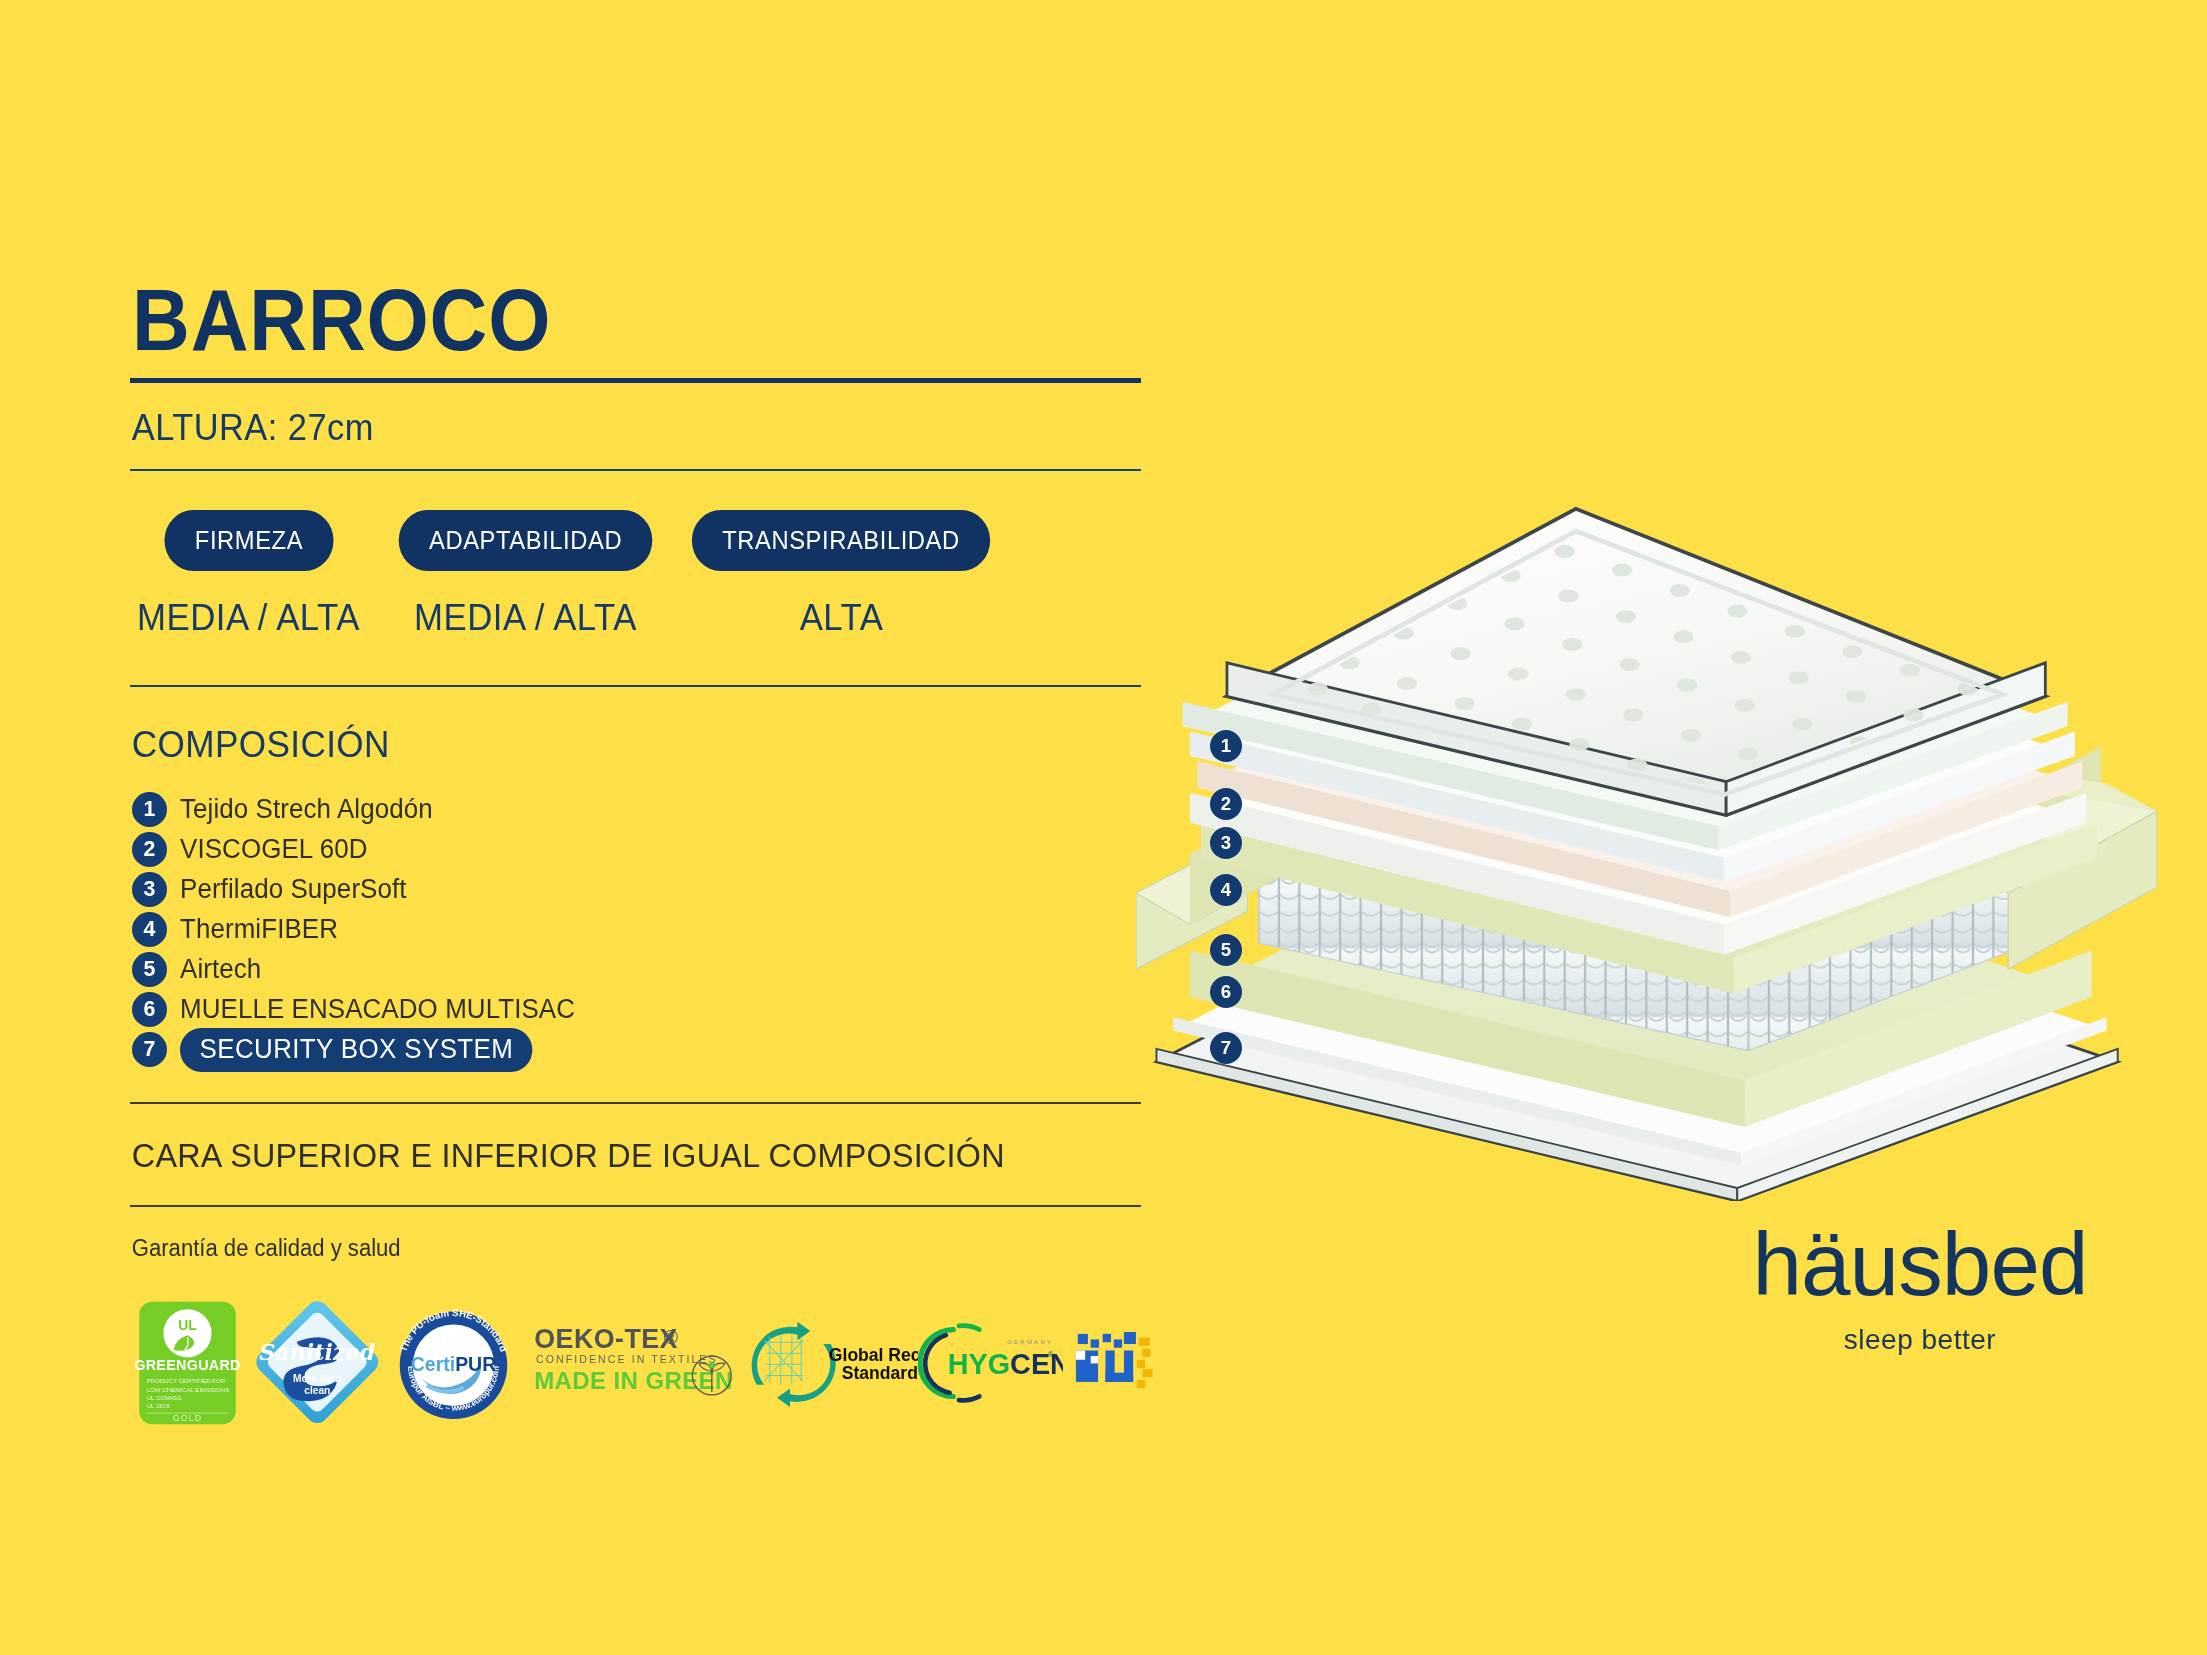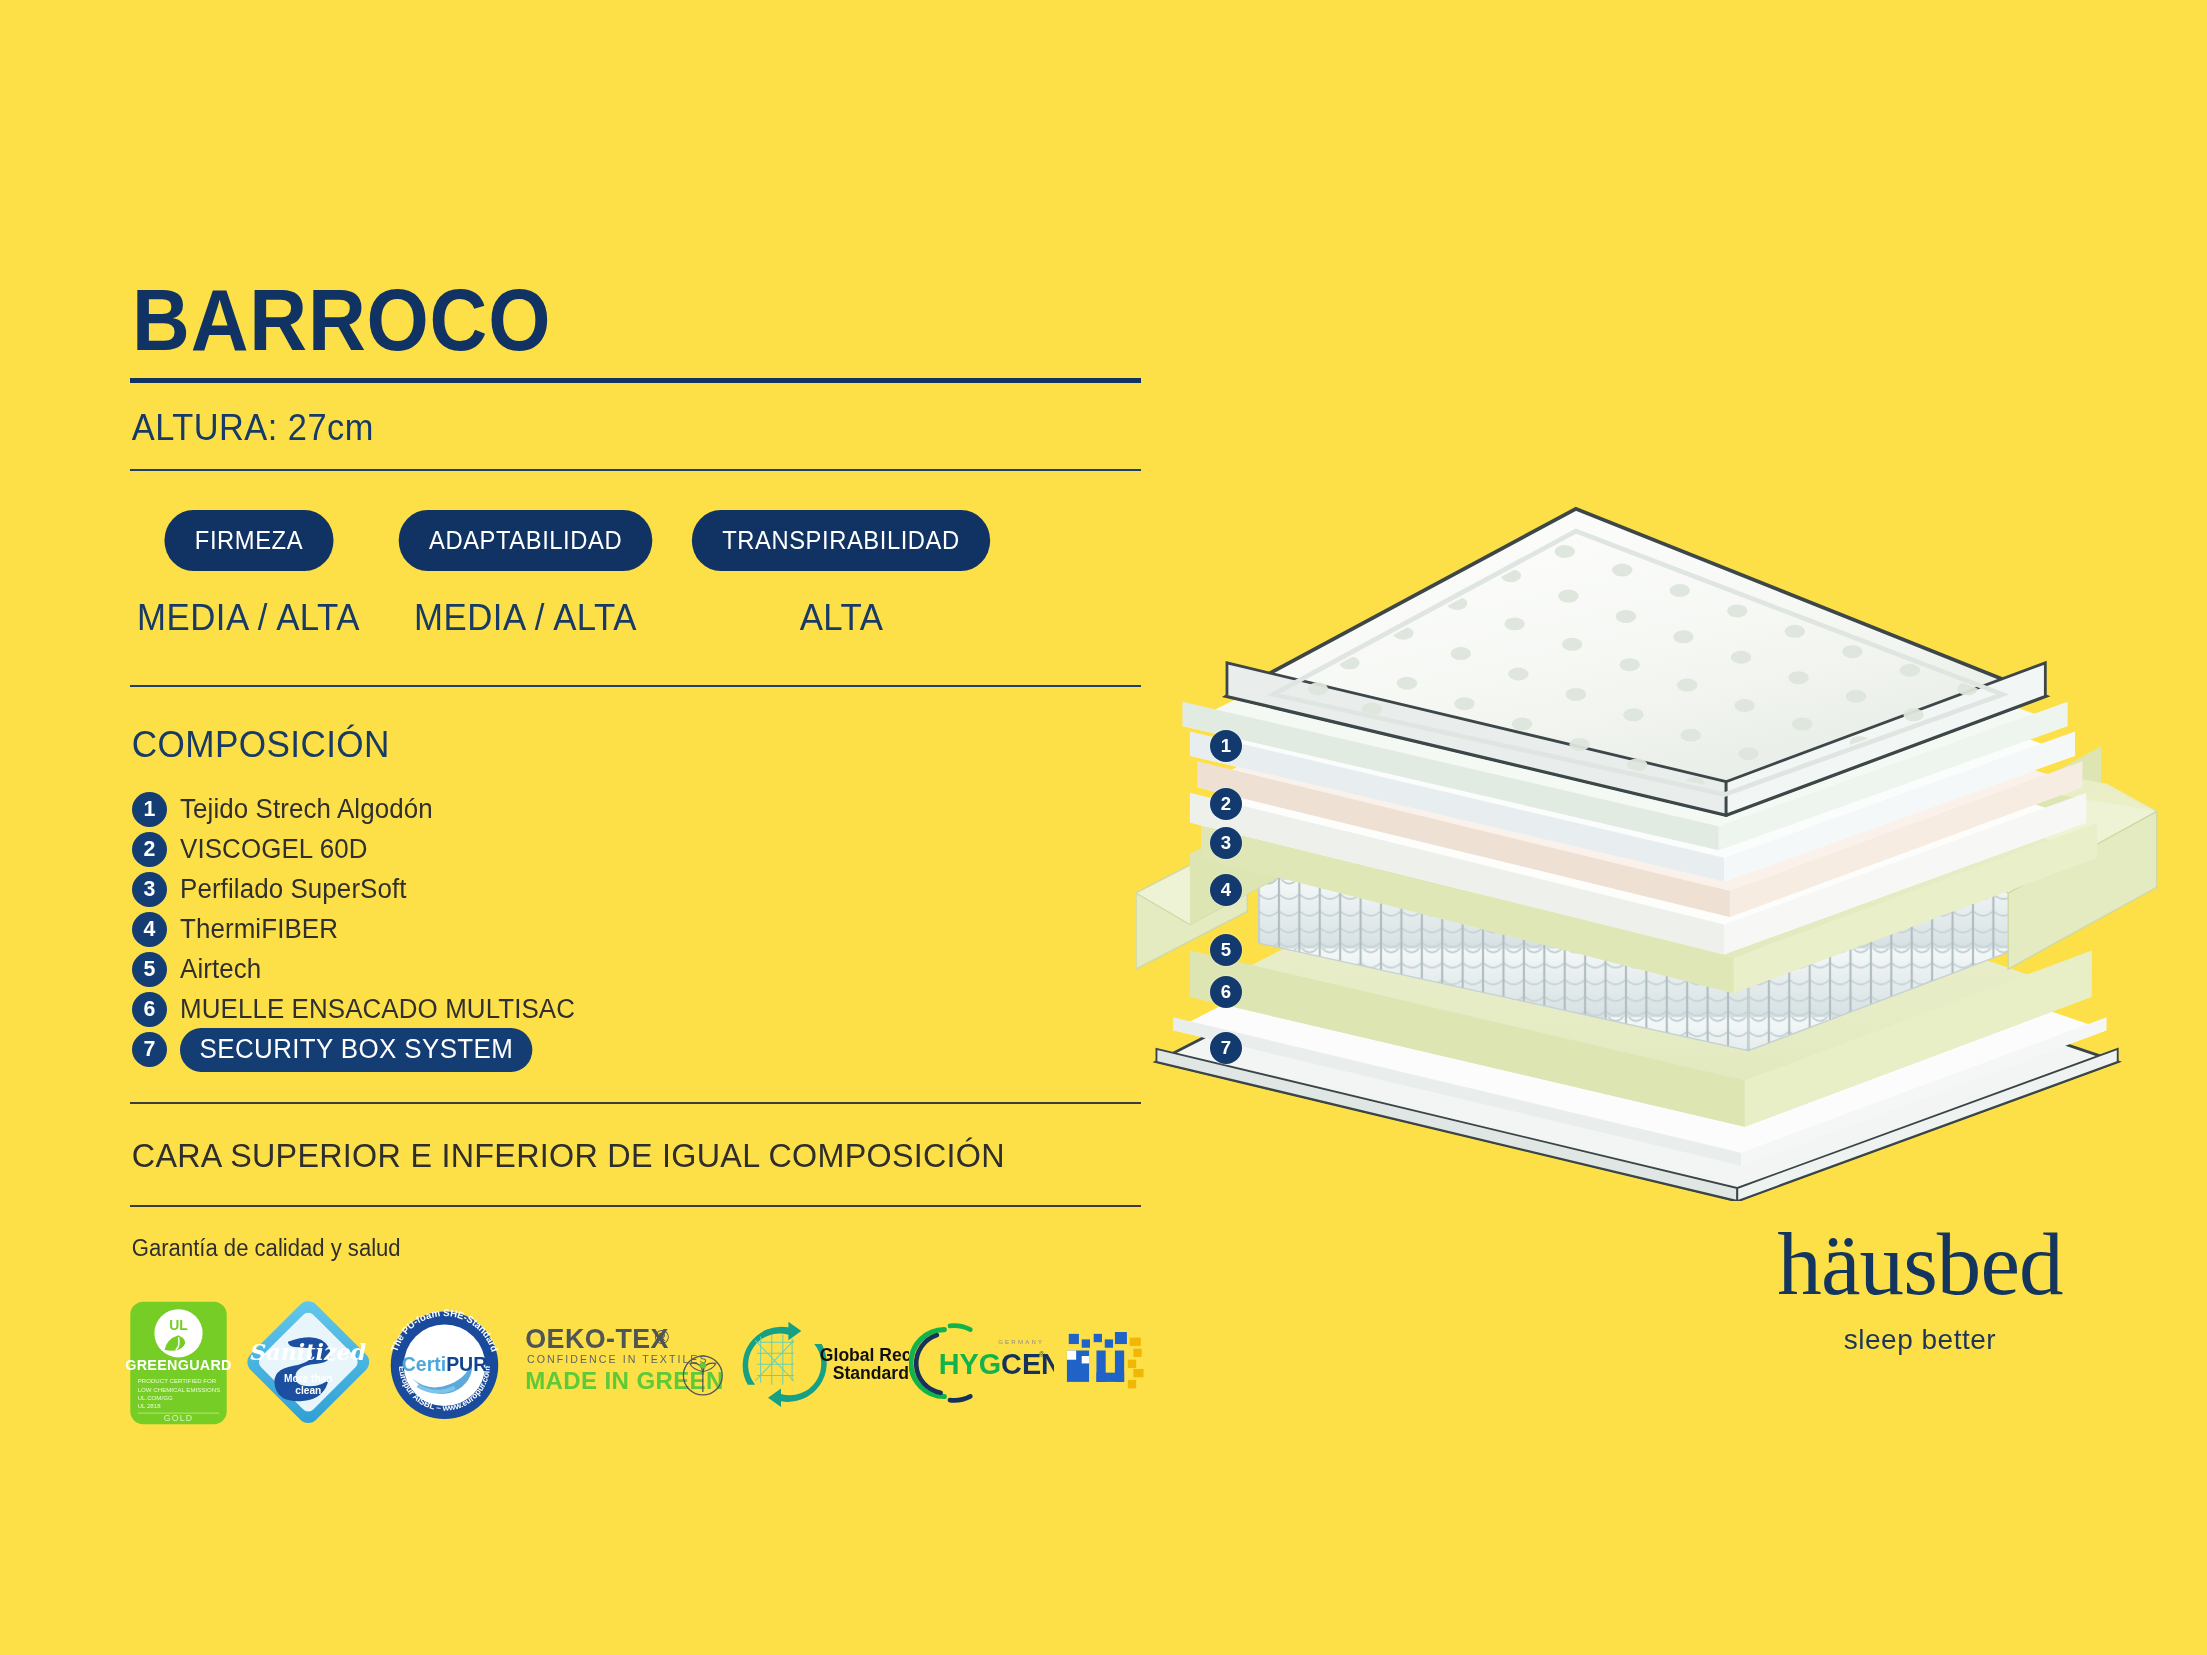--- a/index.html
+++ b/index.html
@@ -65,28 +65,28 @@
     font-size:34px;color:#2e2e2e;letter-spacing:0.3px;
     padding:32px 0 30px 1.9px;transform:scaleX(0.95);transform-origin:left center;
     white-space:nowrap;
   }
   .garantia{
     font-size:23px;color:#2e2e2e;padding:28px 0 20.4px 1.9px;
     transform:scaleX(0.96);transform-origin:left center;
   }
 
   
-  .certs{display:flex;align-items:center;gap:0;padding-top:11px;justify-content:center;}
+  .certs{display:flex;align-items:center;gap:0;padding-top:11px;}
   .cert{display:flex;align-items:center;justify-content:center;}
 
   
   .brand{position:absolute;left:1744px;top:1220px;width:352px;text-align:center;}
   .brand-name{
     font-size:89px;color:#14355e;line-height:1;letter-spacing:-0.9px;
-    font-family:Liberation Serif, serif;font-weight:400;
+    font-family:Liberation Sans, sans-serif;font-weight:400;
   }
   .brand-tag{
     font-size:28px;color:#1d3557;letter-spacing:0.5px;margin-top:15px;
     font-family:"Liberation Sans","DejaVu Sans",sans-serif;
   }
 
   
   .diagram{position:absolute;left:1136px;top:468px;width:1030px;height:733px;}
   .diagram svg{display:block;}
   .callouts{position:absolute;left:0;top:0;width:100%;height:100%;}

